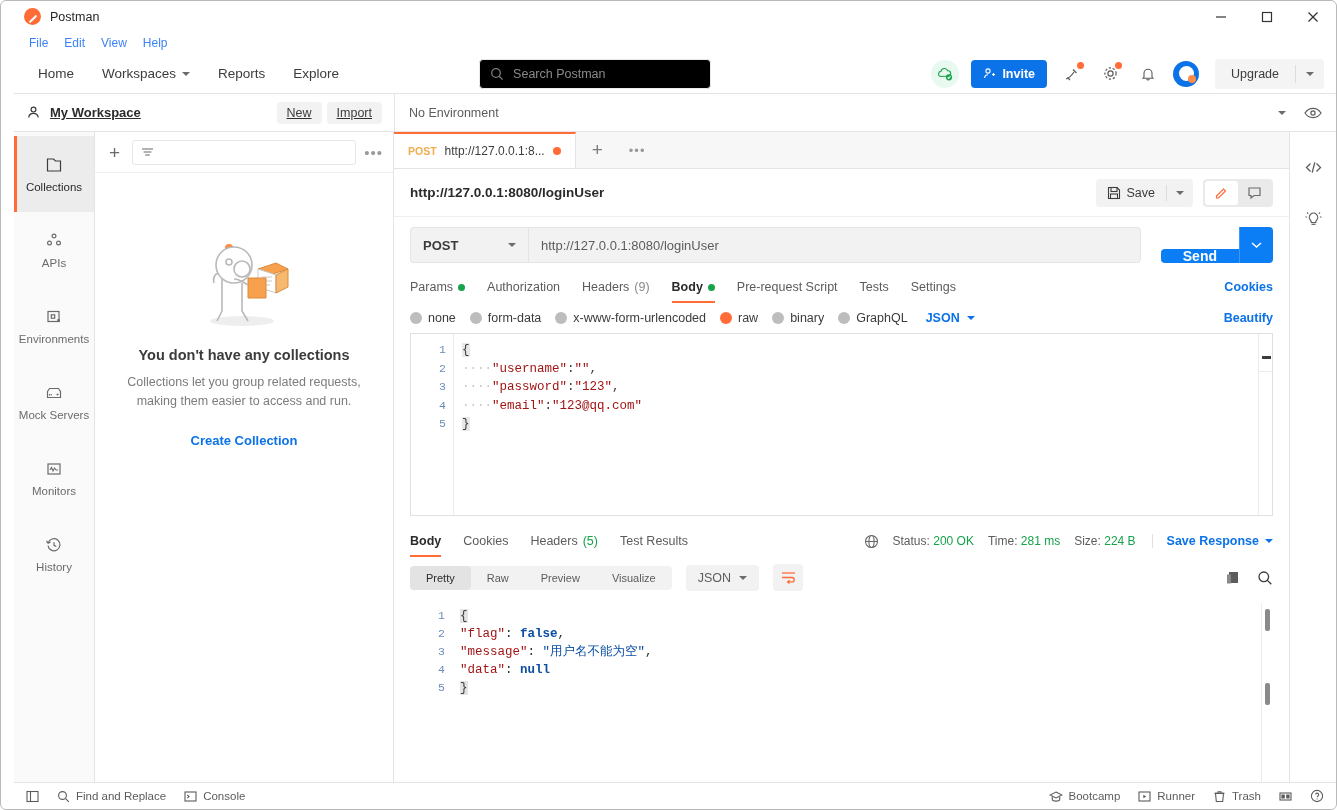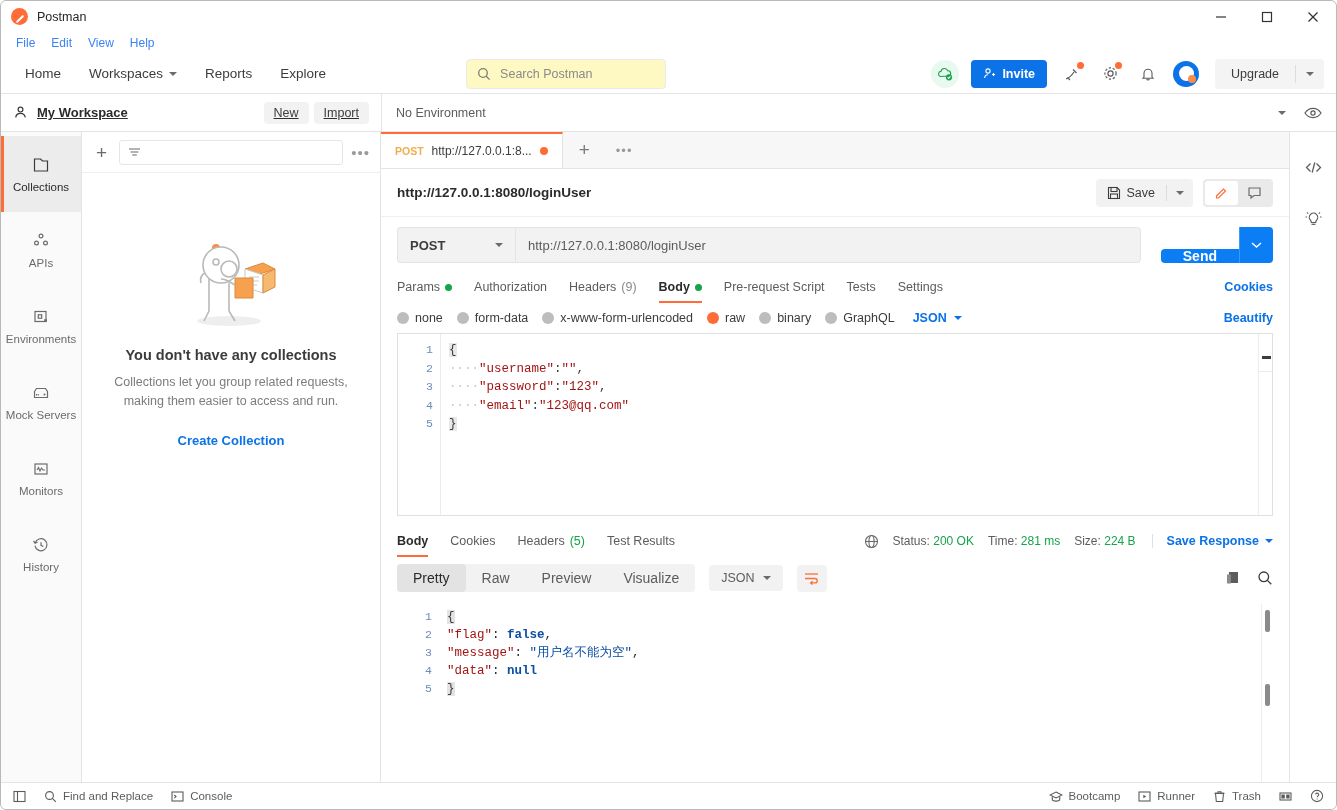--- a/index.html
+++ b/index.html
@@ -10,20 +10,21 @@
     overflow: hidden;
     color: #2e2e2e;
   }
   .app {
     width: 1337px; height: 810px;
     position: relative;
     display: flex; flex-direction: column;
     border: 1px solid #b9b9b9;
     border-radius: 6px;
     background: #ffffff;
+    padding-left: 13px;
   }
 
   
   .titlebar {
     height: 31px; min-height: 31px;
     display: flex; align-items: center;
     padding-left: 10px;
     background: #ffffff;
     border-top-left-radius: 6px; border-top-right-radius: 6px;
   }
@@ -77,22 +78,22 @@
     border-left: 4px solid transparent;
     border-right: 4px solid transparent;
     border-top: 4.5px solid #6b6b6b;
     display: inline-block;
   }
   .search-wrap {
     margin-left: 128px;
     width: 200px;
   }
   .search-box {
-    width: 200px; height: 30px;
-    background: #fef9c3;
+    width: 232px; height: 30px;
+    background: #000000;
     border: 1px solid #eaeaea;
     border-radius: 4px;
     display: flex; align-items: center;
     padding: 0 10px; gap: 9px;
   }
   .search-box .ph { font-size: 12.5px; color: #8a8a8a; }
   .topnav-right {
     margin-left: auto; display: flex; align-items: center; gap: 12px;
   }
   .cloud-ok {
@@ -415,21 +416,21 @@
   }
   .save-resp .caret { border-top-color: #0b72e7; }
   .respbar {
     display: flex; align-items: center;
     padding: 6px 16px; gap: 8px;
   }
   .seg {
     display: flex; background: #f2f2f2; border-radius: 4px;
   }
   .seg-btn {
-    font-size: 14px; color: #5c5c5c;
+    font-size: 11px; color: #5c5c5c;
     padding: 6px 16px; border-radius: 4px;
   }
   .seg-btn.active { background: #e3e3e3; color: #2b2b2b; }
   .resp-json-select {
     display: flex; align-items: center; gap: 8px;
     background: #f2f2f2; border-radius: 4px;
     padding: 6px 12px; font-size: 12.5px; color: #5c5c5c;
     margin-left: 6px;
   }
   .wrap-btn {

